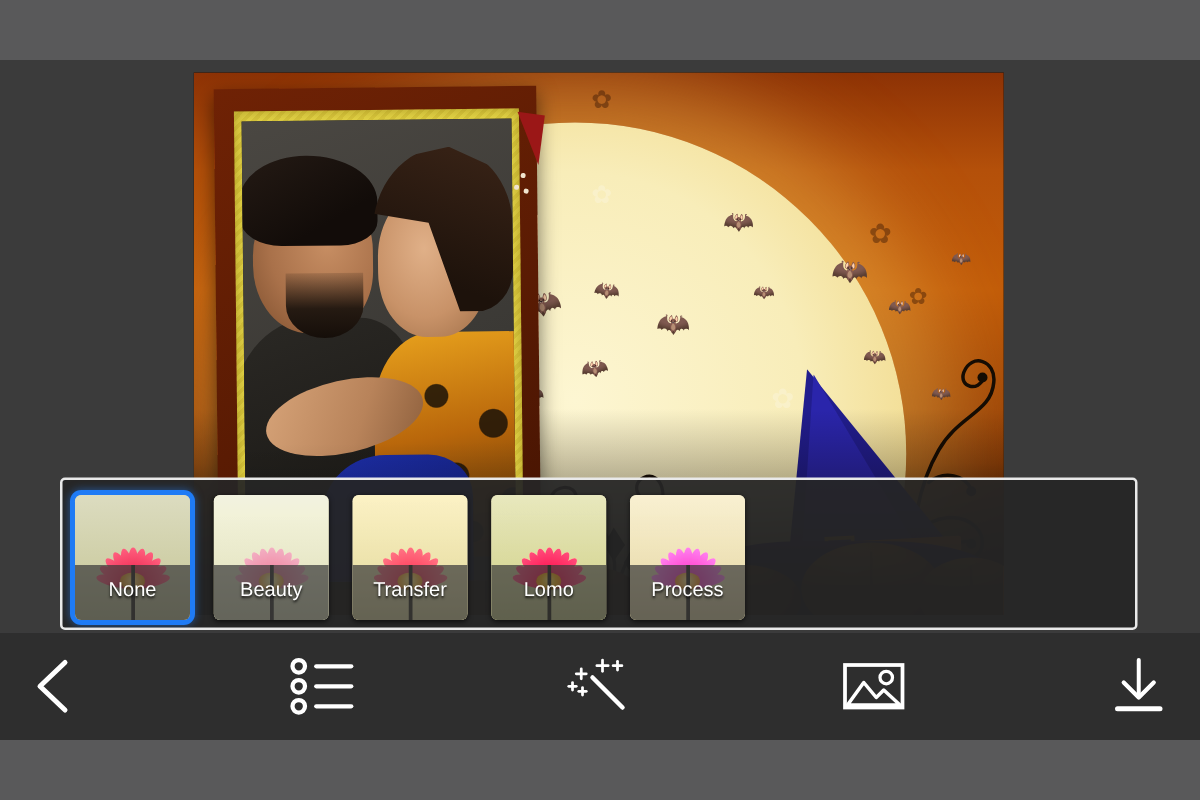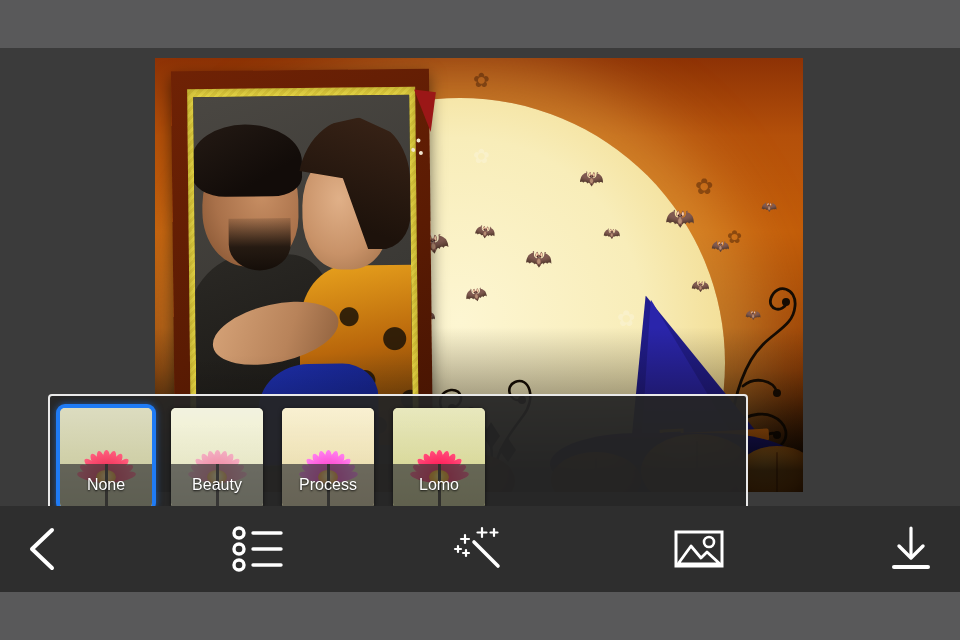--- a/index.html
+++ b/index.html
@@ -183,21 +183,21 @@
   }
   .tri-flag{
     position:absolute; right:-4px; top:22px; width:0; height:0;
     border-left:22px solid transparent; border-top:40px solid #9b1717;
     transform:rotate(8deg);
   }
   .tri-dot{ position:absolute; width:4px; height:4px; border-radius:50%; background:#f1e5cf; }
 
   
   .filters-panel{
-    position:absolute; left:48px; top:346px; width:700px; height:122px;
+    position:absolute; left:48px; top:334px; width:862px; height:122px;
     background:rgba(38,38,38,0.93);
     border:2px solid #e9e9e9;
     border-radius:4px;
     overflow:hidden;
   }
   .filters-track{
     position:absolute; left:10px; top:12px; height:100px;
     display:flex; gap:19px;
   }
   .thumb{
@@ -422,20 +422,63 @@
             <div class="petal" style="transform:rotate(62deg)"></div>
             <div class="petal" style="transform:rotate(78deg)"></div>
             <div class="flower-core"></div>
           </div>
           <div class="stem"></div>
         </div>
         <div class="thumb-label-bar"></div>
         <div class="thumb-label">Beauty</div>
       </div>
 
+      <div class="thumb t-transfer">
+        <div class="thumb-img">
+          <div class="petals">
+            <div class="petal" style="transform:rotate(-78deg)"></div>
+            <div class="petal" style="transform:rotate(-62deg)"></div>
+            <div class="petal" style="transform:rotate(-46deg)"></div>
+            <div class="petal" style="transform:rotate(-30deg)"></div>
+            <div class="petal" style="transform:rotate(-15deg)"></div>
+            <div class="petal" style="transform:rotate(0deg)"></div>
+            <div class="petal" style="transform:rotate(15deg)"></div>
+            <div class="petal" style="transform:rotate(30deg)"></div>
+            <div class="petal" style="transform:rotate(46deg)"></div>
+            <div class="petal" style="transform:rotate(62deg)"></div>
+            <div class="petal" style="transform:rotate(78deg)"></div>
+            <div class="flower-core"></div>
+          </div>
+          <div class="stem"></div>
+        </div>
+        <div class="thumb-label-bar"></div>
+        <div class="thumb-label">Transfer</div>
+      </div>
+
+      <div class="thumb t-lomo">
+        <div class="thumb-img">
+          <div class="petals">
+            <div class="petal" style="transform:rotate(-78deg)"></div>
+            <div class="petal" style="transform:rotate(-62deg)"></div>
+            <div class="petal" style="transform:rotate(-46deg)"></div>
+            <div class="petal" style="transform:rotate(-30deg)"></div>
+            <div class="petal" style="transform:rotate(-15deg)"></div>
+            <div class="petal" style="transform:rotate(0deg)"></div>
+            <div class="petal" style="transform:rotate(15deg)"></div>
+            <div class="petal" style="transform:rotate(30deg)"></div>
+            <div class="petal" style="transform:rotate(46deg)"></div>
+            <div class="petal" style="transform:rotate(62deg)"></div>
+            <div class="petal" style="transform:rotate(78deg)"></div>
+            <div class="flower-core"></div>
+          </div>
+          <div class="stem"></div>
+        </div>
+        <div class="thumb-label-bar"></div>
+        <div class="thumb-label">Lomo</div>
+      </div>
 
       <div class="thumb t-process">
         <div class="thumb-img">
           <div class="petals">
             <div class="petal" style="transform:rotate(-78deg)"></div>
             <div class="petal" style="transform:rotate(-62deg)"></div>
             <div class="petal" style="transform:rotate(-46deg)"></div>
             <div class="petal" style="transform:rotate(-30deg)"></div>
             <div class="petal" style="transform:rotate(-15deg)"></div>
             <div class="petal" style="transform:rotate(0deg)"></div>
@@ -445,42 +488,20 @@
             <div class="petal" style="transform:rotate(62deg)"></div>
             <div class="petal" style="transform:rotate(78deg)"></div>
             <div class="flower-core"></div>
           </div>
           <div class="stem"></div>
         </div>
         <div class="thumb-label-bar"></div>
         <div class="thumb-label">Process</div>
       </div>
 
-      <div class="thumb t-lomo">
-        <div class="thumb-img">
-          <div class="petals">
-            <div class="petal" style="transform:rotate(-78deg)"></div>
-            <div class="petal" style="transform:rotate(-62deg)"></div>
-            <div class="petal" style="transform:rotate(-46deg)"></div>
-            <div class="petal" style="transform:rotate(-30deg)"></div>
-            <div class="petal" style="transform:rotate(-15deg)"></div>
-            <div class="petal" style="transform:rotate(0deg)"></div>
-            <div class="petal" style="transform:rotate(15deg)"></div>
-            <div class="petal" style="transform:rotate(30deg)"></div>
-            <div class="petal" style="transform:rotate(46deg)"></div>
-            <div class="petal" style="transform:rotate(62deg)"></div>
-            <div class="petal" style="transform:rotate(78deg)"></div>
-            <div class="flower-core"></div>
-          </div>
-          <div class="stem"></div>
-        </div>
-        <div class="thumb-label-bar"></div>
-        <div class="thumb-label">Lomo</div>
-      </div>
-
 
 
     </div>
   </div>
 </div>
 
 <div class="toolbar">
 
   <div class="tb-btn" style="left:8px;width:68px;">
     <svg width="34" height="48" viewBox="0 0 34 48">

